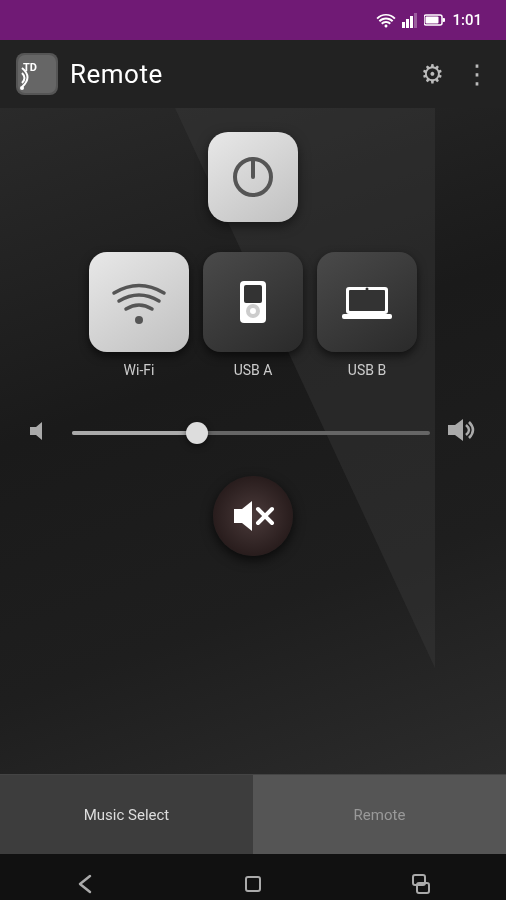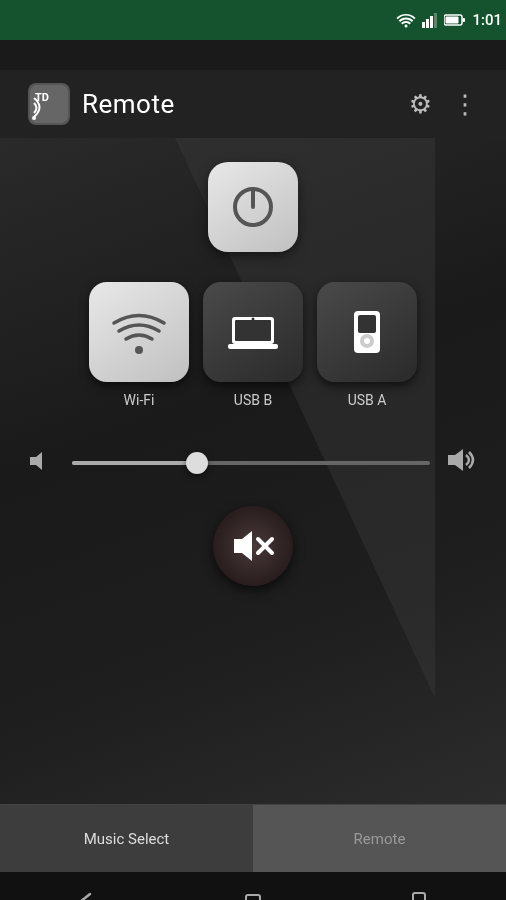--- a/index.html
+++ b/index.html
@@ -10,25 +10,25 @@
       background: #1a1a1a;
       font-family: 'Roboto', Arial, sans-serif;
       overflow: hidden;
       position: relative;
     }
 
     
     #status-bar {
       width: 100%;
       height: 40px;
-      background: #14532d;
+      background: #701a75;
       display: flex;
       align-items: center;
       justify-content: flex-end;
-      padding: 0 4px;
+      padding: 0 24px;
       gap: 8px;
     }
 
     .status-icons {
       display: flex;
       align-items: center;
       gap: 6px;
     }
 
     .status-time {
@@ -37,23 +37,22 @@
       font-weight: 500;
     }
 
     
     #app-bar {
       width: 100%;
       height: 68px;
       background: #222;
       display: flex;
       align-items: center;
-      padding: 0 28px;
+      padding: 0 16px;
       justify-content: space-between;
-      margin-top: 30px;
     }
 
     .app-bar-left {
       display: flex;
       align-items: center;
       gap: 12px;
     }
 
     .td-logo {
       width: 42px;
@@ -239,21 +238,21 @@
       display: flex;
       align-items: center;
       justify-content: center;
       cursor: pointer;
       box-shadow: 0 4px 12px rgba(0,0,0,0.7);
     }
 
     
     #bottom-tabs {
       width: 100%;
-      height: 68px;
+      height: 80px;
       background: #333;
       display: flex;
       border-top: 1px solid #444;
     }
 
     .tab {
       flex: 1;
       display: flex;
       align-items: center;
       justify-content: center;
@@ -367,44 +366,44 @@
           <path d="M4 20 Q29 5 54 20" stroke="#555" stroke-width="3.5" fill="none" stroke-linecap="round"></path>
         </svg>
       </div>
       <span class="source-label">Wi-Fi</span>
     </div>
 
     <div class="source-item">
       <div class="source-btn">
         <svg viewBox="0 0 58 58">
 
-          <rect x="8" y="14" width="42" height="27" rx="3" fill="white"></rect>
-          <rect x="11" y="17" width="36" height="21" rx="1" fill="#333"></rect>
-
-          <rect x="4" y="41" width="50" height="5" rx="2" fill="white"></rect>
-
-          <circle cx="29" cy="16" r="1.5" fill="#333"></circle>
-        </svg>
-      </div>
-      <span class="source-label">USB B</span>
-    </div>
-
-    <div class="source-item">
-      <div class="source-btn">
-        <svg viewBox="0 0 58 58">
-
           <rect x="16" y="8" width="26" height="42" rx="4" fill="white"></rect>
 
           <rect x="20" y="12" width="18" height="18" rx="2" fill="#333"></rect>
 
           <circle cx="29" cy="38" r="7" fill="#ccc"></circle>
           <circle cx="29" cy="38" r="3" fill="white"></circle>
         </svg>
       </div>
       <span class="source-label">USB A</span>
+    </div>
+
+    <div class="source-item">
+      <div class="source-btn">
+        <svg viewBox="0 0 58 58">
+
+          <rect x="8" y="14" width="42" height="27" rx="3" fill="white"></rect>
+          <rect x="11" y="17" width="36" height="21" rx="1" fill="#333"></rect>
+
+          <rect x="4" y="41" width="50" height="5" rx="2" fill="white"></rect>
+
+          <circle cx="29" cy="16" r="1.5" fill="#333"></circle>
+        </svg>
+      </div>
+      <span class="source-label">USB B</span>
     </div>
 
 
   </div>
 
   <div class="volume-row">
     <span class="vol-icon">
       <svg width="26" height="26" viewBox="0 0 26 26" fill="#aaa">
         <polygon points="2,9 2,17 8,17 14,22 14,4 8,9"></polygon>
       </svg>

